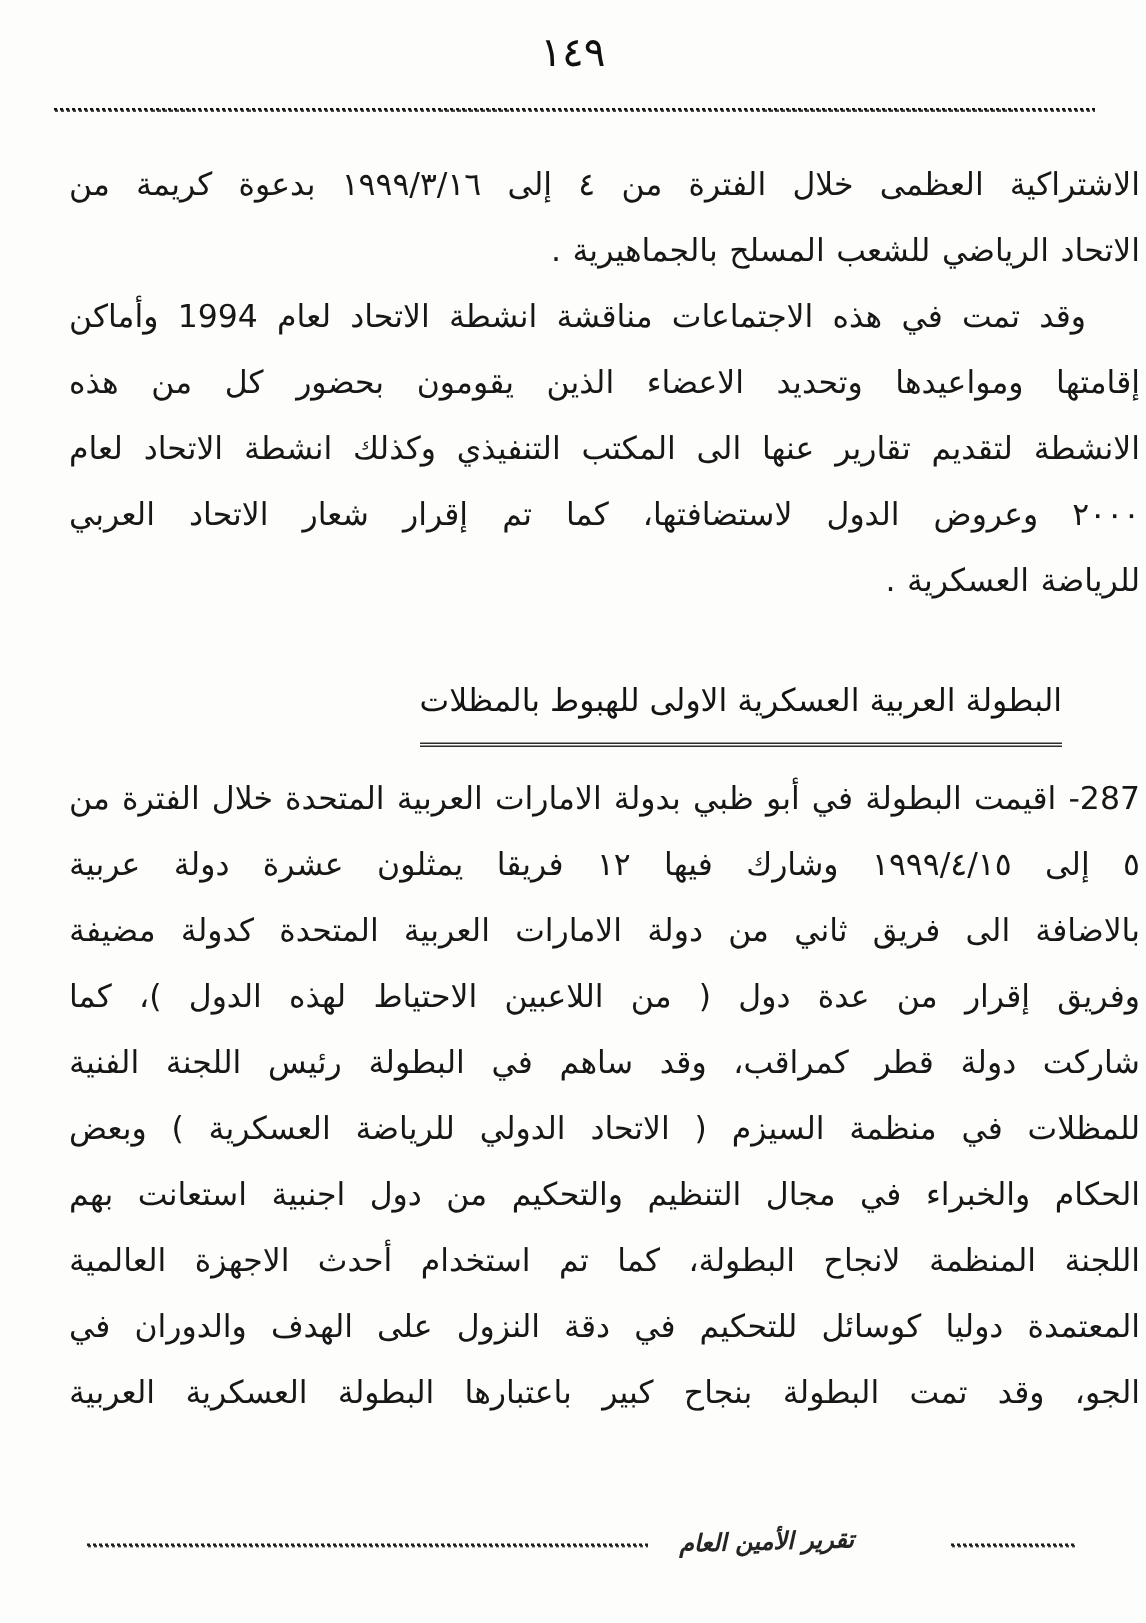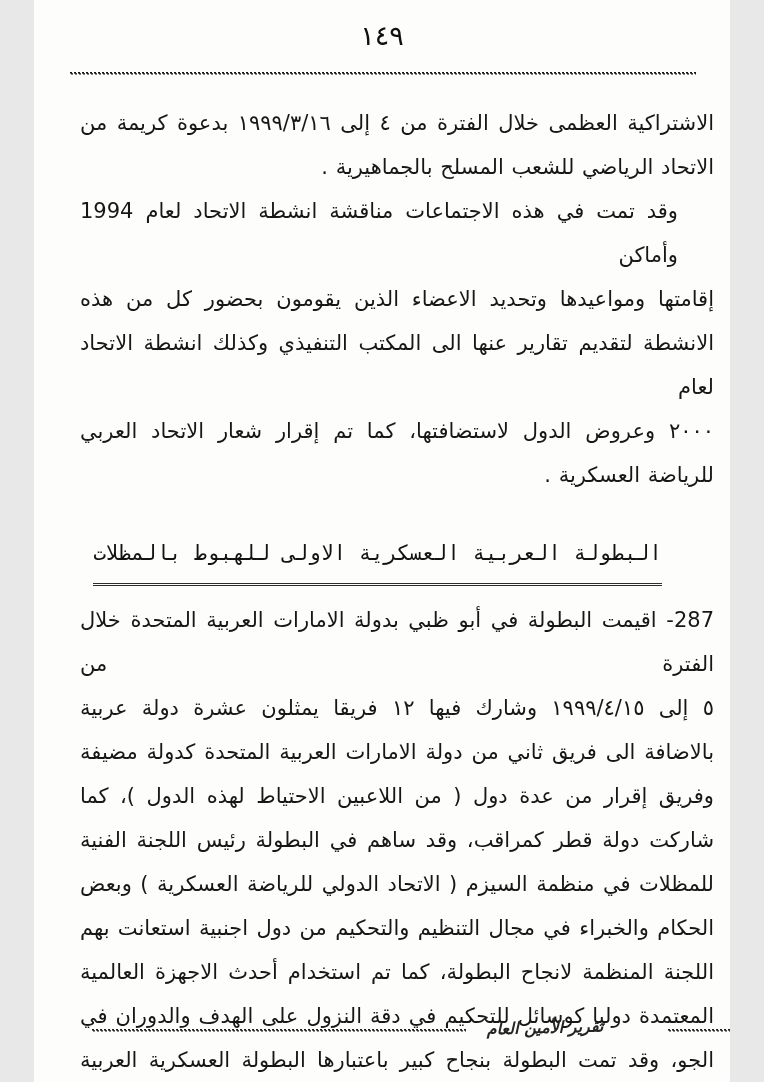--- a/index.html
+++ b/index.html
@@ -1,18 +1,18 @@
 <!DOCTYPE html>
 <html lang="ar"><head>
 <meta charset="utf-8">
 <style>
   html,body { margin:0; padding:0; background:#e8e8e8; }
   .page {
     position: relative;
-    width: 696px;
+    width: 764px;
     height: 1082px;
     margin: 0 auto;
     background: #fdfdfb;
     color: #171717;
     font-family: "DejaVu Sans", sans-serif;
     overflow: hidden;
   }
   .pagenum {
     padding-top: 16px;
     height: 46px;
@@ -23,37 +23,36 @@
   }
   .rule {
     height: 3px;
     background:
       repeating-linear-gradient(90deg, #141414 0 2px, rgba(0,0,0,0) 2px 4px) top / 100% 1.6px no-repeat,
       repeating-linear-gradient(90deg, rgba(0,0,0,0) 0 1px, #3a3a3a 1px 3px, rgba(0,0,0,0) 3px 4px) bottom / 100% 1.6px no-repeat;
   }
   .rule-top { margin: 10px 34px 0 36px; }
   .body {
     direction: rtl;
-    padding: 26px 16px 0 46px;
+    padding: 26px 4px 0 46px;
     font-size: 21px;
     line-height: 44px;
     text-align: right;
   }
   .line {
     text-align: justify;
     text-align-last: justify;
     word-spacing: 1px;
   }
   .line.short { text-align: right; text-align-last: right; }
   .line.indent { padding-right: 36px; }
   .heading-row {
     margin-top: 34px;
     line-height: 48px;
     padding-right: 52px;
-    font-family: Liberation Mono, monospace;
   }
   .heading {
     display: inline-block;
     padding-bottom: 4px;
     border-bottom: 3px double #2e2e2e;
     font-size: 21px;
     color: #131313;
   }
   .para-322 { margin-top: 12px; }
   .footer {

